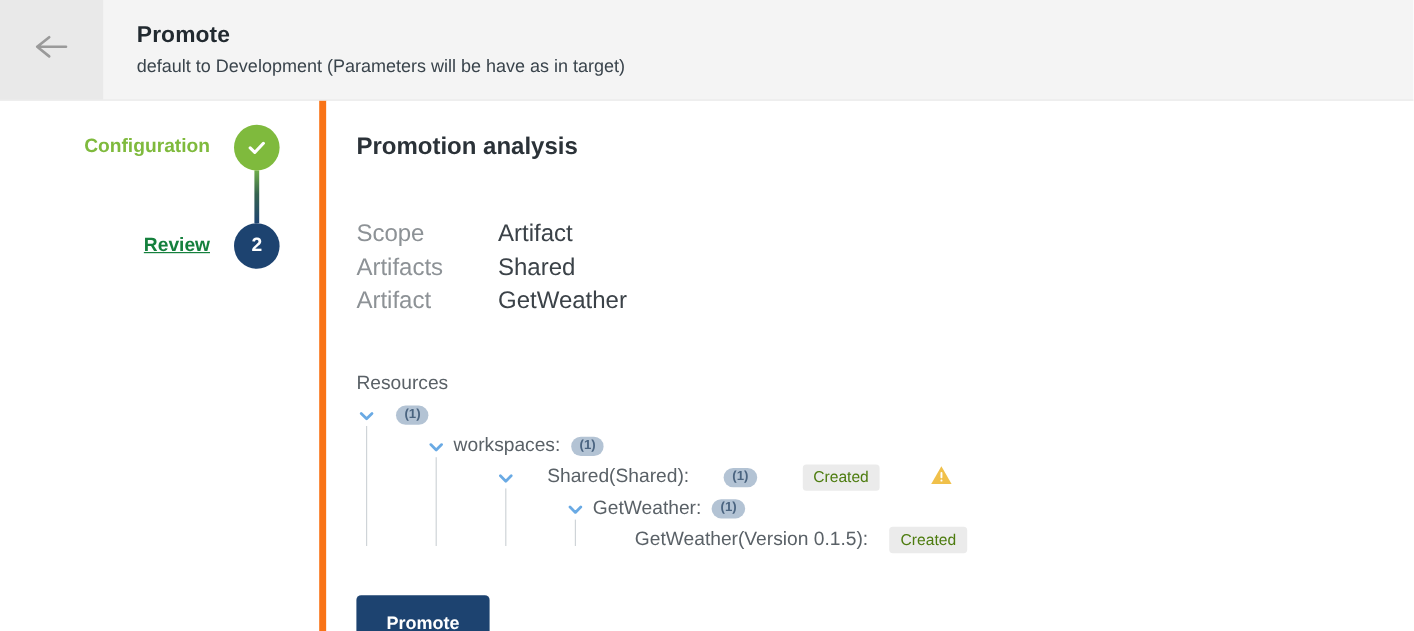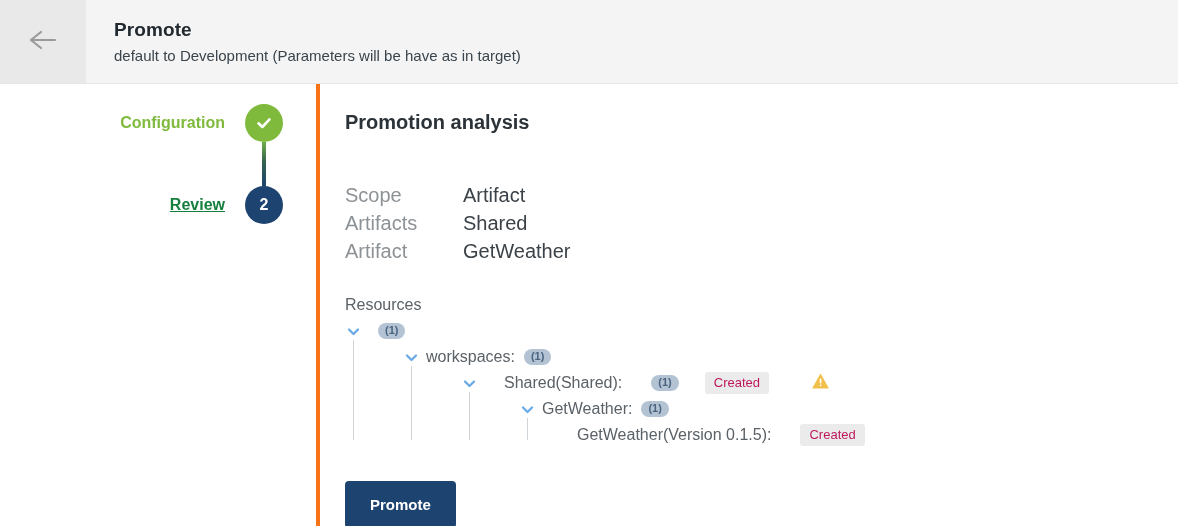--- a/index.html
+++ b/index.html
@@ -53,23 +53,23 @@
     margin-top: 5px;
     line-height: 1.25;
   }
 
   
   .body-wrap {
     display: flex;
     height: 442px;
   }
   .stepper-pane {
-    width: 320px;
+    width: 272px;
     box-sizing: border-box;
-    border-right: 4px solid #f97316;
+    border-right: 6px solid #f97316;
     position: relative;
     background: #ffffff;
     flex: none;
   }
   .content-pane {
     flex: 1;
     position: relative;
     background: #ffffff;
     padding-left: 25px;
     box-sizing: border-box;
@@ -147,21 +147,21 @@
     width: 118px;
     color: #8d9296;
     flex: none;
   }
   .summary-val {
     color: #3b4248;
   }
 
   
   .resources-title {
-    margin-top: 31px;
+    margin-top: 46px;
     font-size: 16px;
     color: #5a6167;
   }
   .tree {
     position: relative;
     margin-top: 4px;
     font-size: 16px;
     color: #5a6167;
   }
   .tree-row {
@@ -190,25 +190,25 @@
     font-weight: bold;
     border-radius: 9px;
     padding: 2px 7px 3px;
     margin-left: 9px;
     line-height: 1;
     vertical-align: middle;
   }
   .status-badge {
     display: inline-block;
     background: #ebebeb;
-    color: #be185d;
+    color: #4d7c0f;
     font-size: 13px;
     border-radius: 3px;
     padding: 4px 9px 5px;
-    margin-left: 6px;
+    margin-left: 18px;
     line-height: 1;
   }
   .warn {
     display: inline-flex;
     align-items: center;
     margin-left: 22px;
     color: #f0c04a;
     font-size: 15.5px;
   }
   .warn svg { margin-right: 2px; flex: none; }
@@ -344,21 +344,21 @@
       <div class="tree-row" style="padding-left:174px;">
         <span class="chev">
           <svg width="17" height="17" viewBox="0 0 17 17">
             <path d="M4 6.5 L8.5 11 L13 6.5" fill="none" stroke="#6aaae4" stroke-width="2.3" stroke-linecap="round" stroke-linejoin="round"></path>
           </svg>
         </span>
         <span class="node-text">GetWeather:</span>
         <span class="count-badge">(1)</span>
       </div>
 
-      <div class="tree-row" style="padding-left:232px;gap:23px;">
+      <div class="tree-row" style="padding-left:232px;">
         <span class="node-text">GetWeather(Version 0.1.5):</span>
         <span class="status-badge">Created</span>
       </div>
 
     </div>
 
     <button class="promote-btn">Promote</button>
 
   </div>
 </div>

